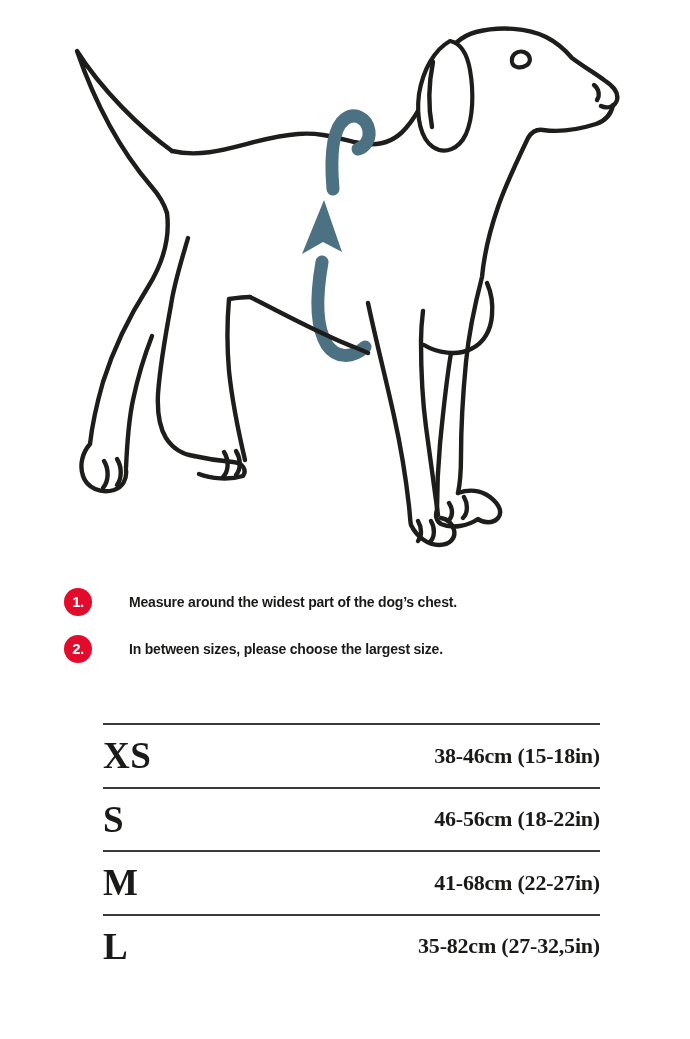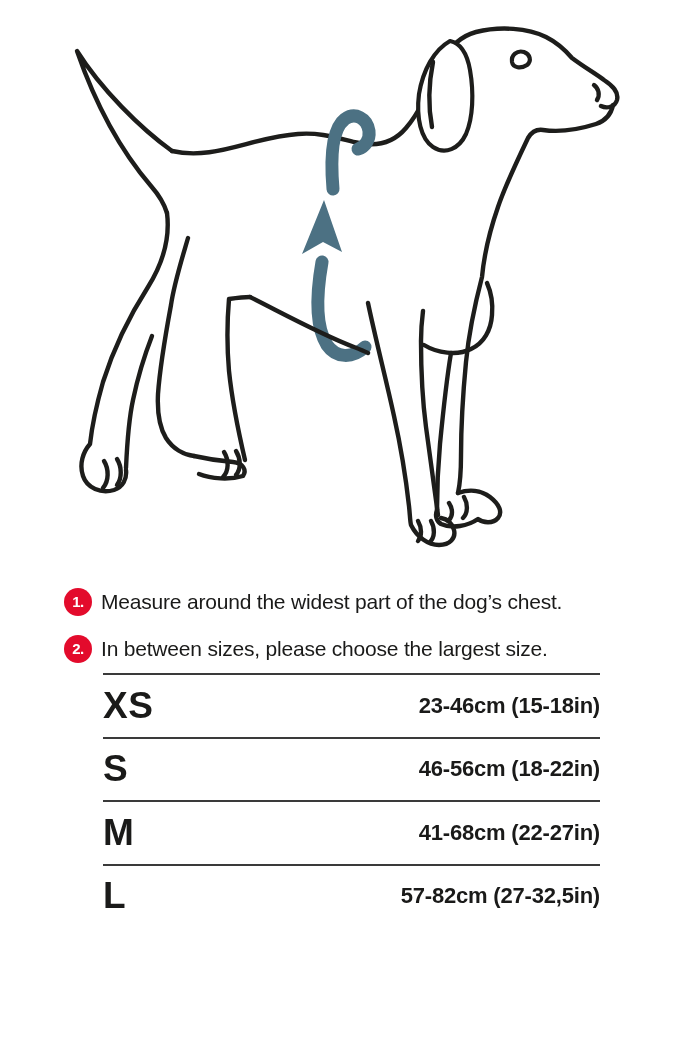--- a/index.html
+++ b/index.html
@@ -21,25 +21,25 @@
   .ink-fill{fill:#ffffff;stroke:var(--line);stroke-width:4.2;stroke-linecap:round;stroke-linejoin:round;}
   .tape{fill:none;stroke:var(--tape);stroke-width:13;stroke-linecap:round;}
   .tape-fill{fill:var(--tape);stroke:none;}
 
   
   .instructions{position:absolute;top:588.0px;left:64px;width:600px;}
   .instruction{display:flex;align-items:center;margin-bottom:19px;}
   .badge{flex:0 0 auto;width:28px;height:28px;border-radius:50%;background:var(--badge);
     color:#fff;font-size:15px;font-weight:bold;line-height:28px;text-align:center;
     letter-spacing:-0.5px;}
-  .itext{margin-left:9px;font-size:21px;font-weight:normal;color:var(--text);
+  .itext{margin-left:37px;font-size:14px;font-weight:bold;color:var(--text);
     letter-spacing:-0.2px;}
 
   
-  .size-table{position:absolute;top:673px;left:103px;width:497px;}
+  .size-table{position:absolute;top:723px;left:103px;width:497px;font-family:Liberation Serif, serif;}
   .trow{height:63.5px;border-top:2px solid var(--rule);display:flex;
     align-items:center;justify-content:space-between;}
   .size-label{font-size:37px;font-weight:bold;color:var(--text);letter-spacing:0.5px;}
   .size-range{font-size:22px;font-weight:bold;color:var(--text);letter-spacing:-0.2px;}
 </style>
 </head>
 <body>
 
 <div class="page">
 
@@ -84,29 +84,29 @@
     </div>
     <div class="instruction">
       <span class="badge">2.</span>
       <span class="itext">In between sizes, please choose the largest size.</span>
     </div>
   </div>
 
   <div class="size-table">
     <div class="trow">
       <span class="size-label">XS</span>
-      <span class="size-range">23-46cm (15-18in)</span>
+      <span class="size-range">38-46cm (15-18in)</span>
     </div>
     <div class="trow">
       <span class="size-label">S</span>
       <span class="size-range">46-56cm (18-22in)</span>
     </div>
     <div class="trow">
       <span class="size-label">M</span>
       <span class="size-range">41-68cm (22-27in)</span>
     </div>
     <div class="trow">
       <span class="size-label">L</span>
-      <span class="size-range">57-82cm (27-32,5in)</span>
+      <span class="size-range">35-82cm (27-32,5in)</span>
     </div>
   </div>
 
 </div>
 
 </body></html>

